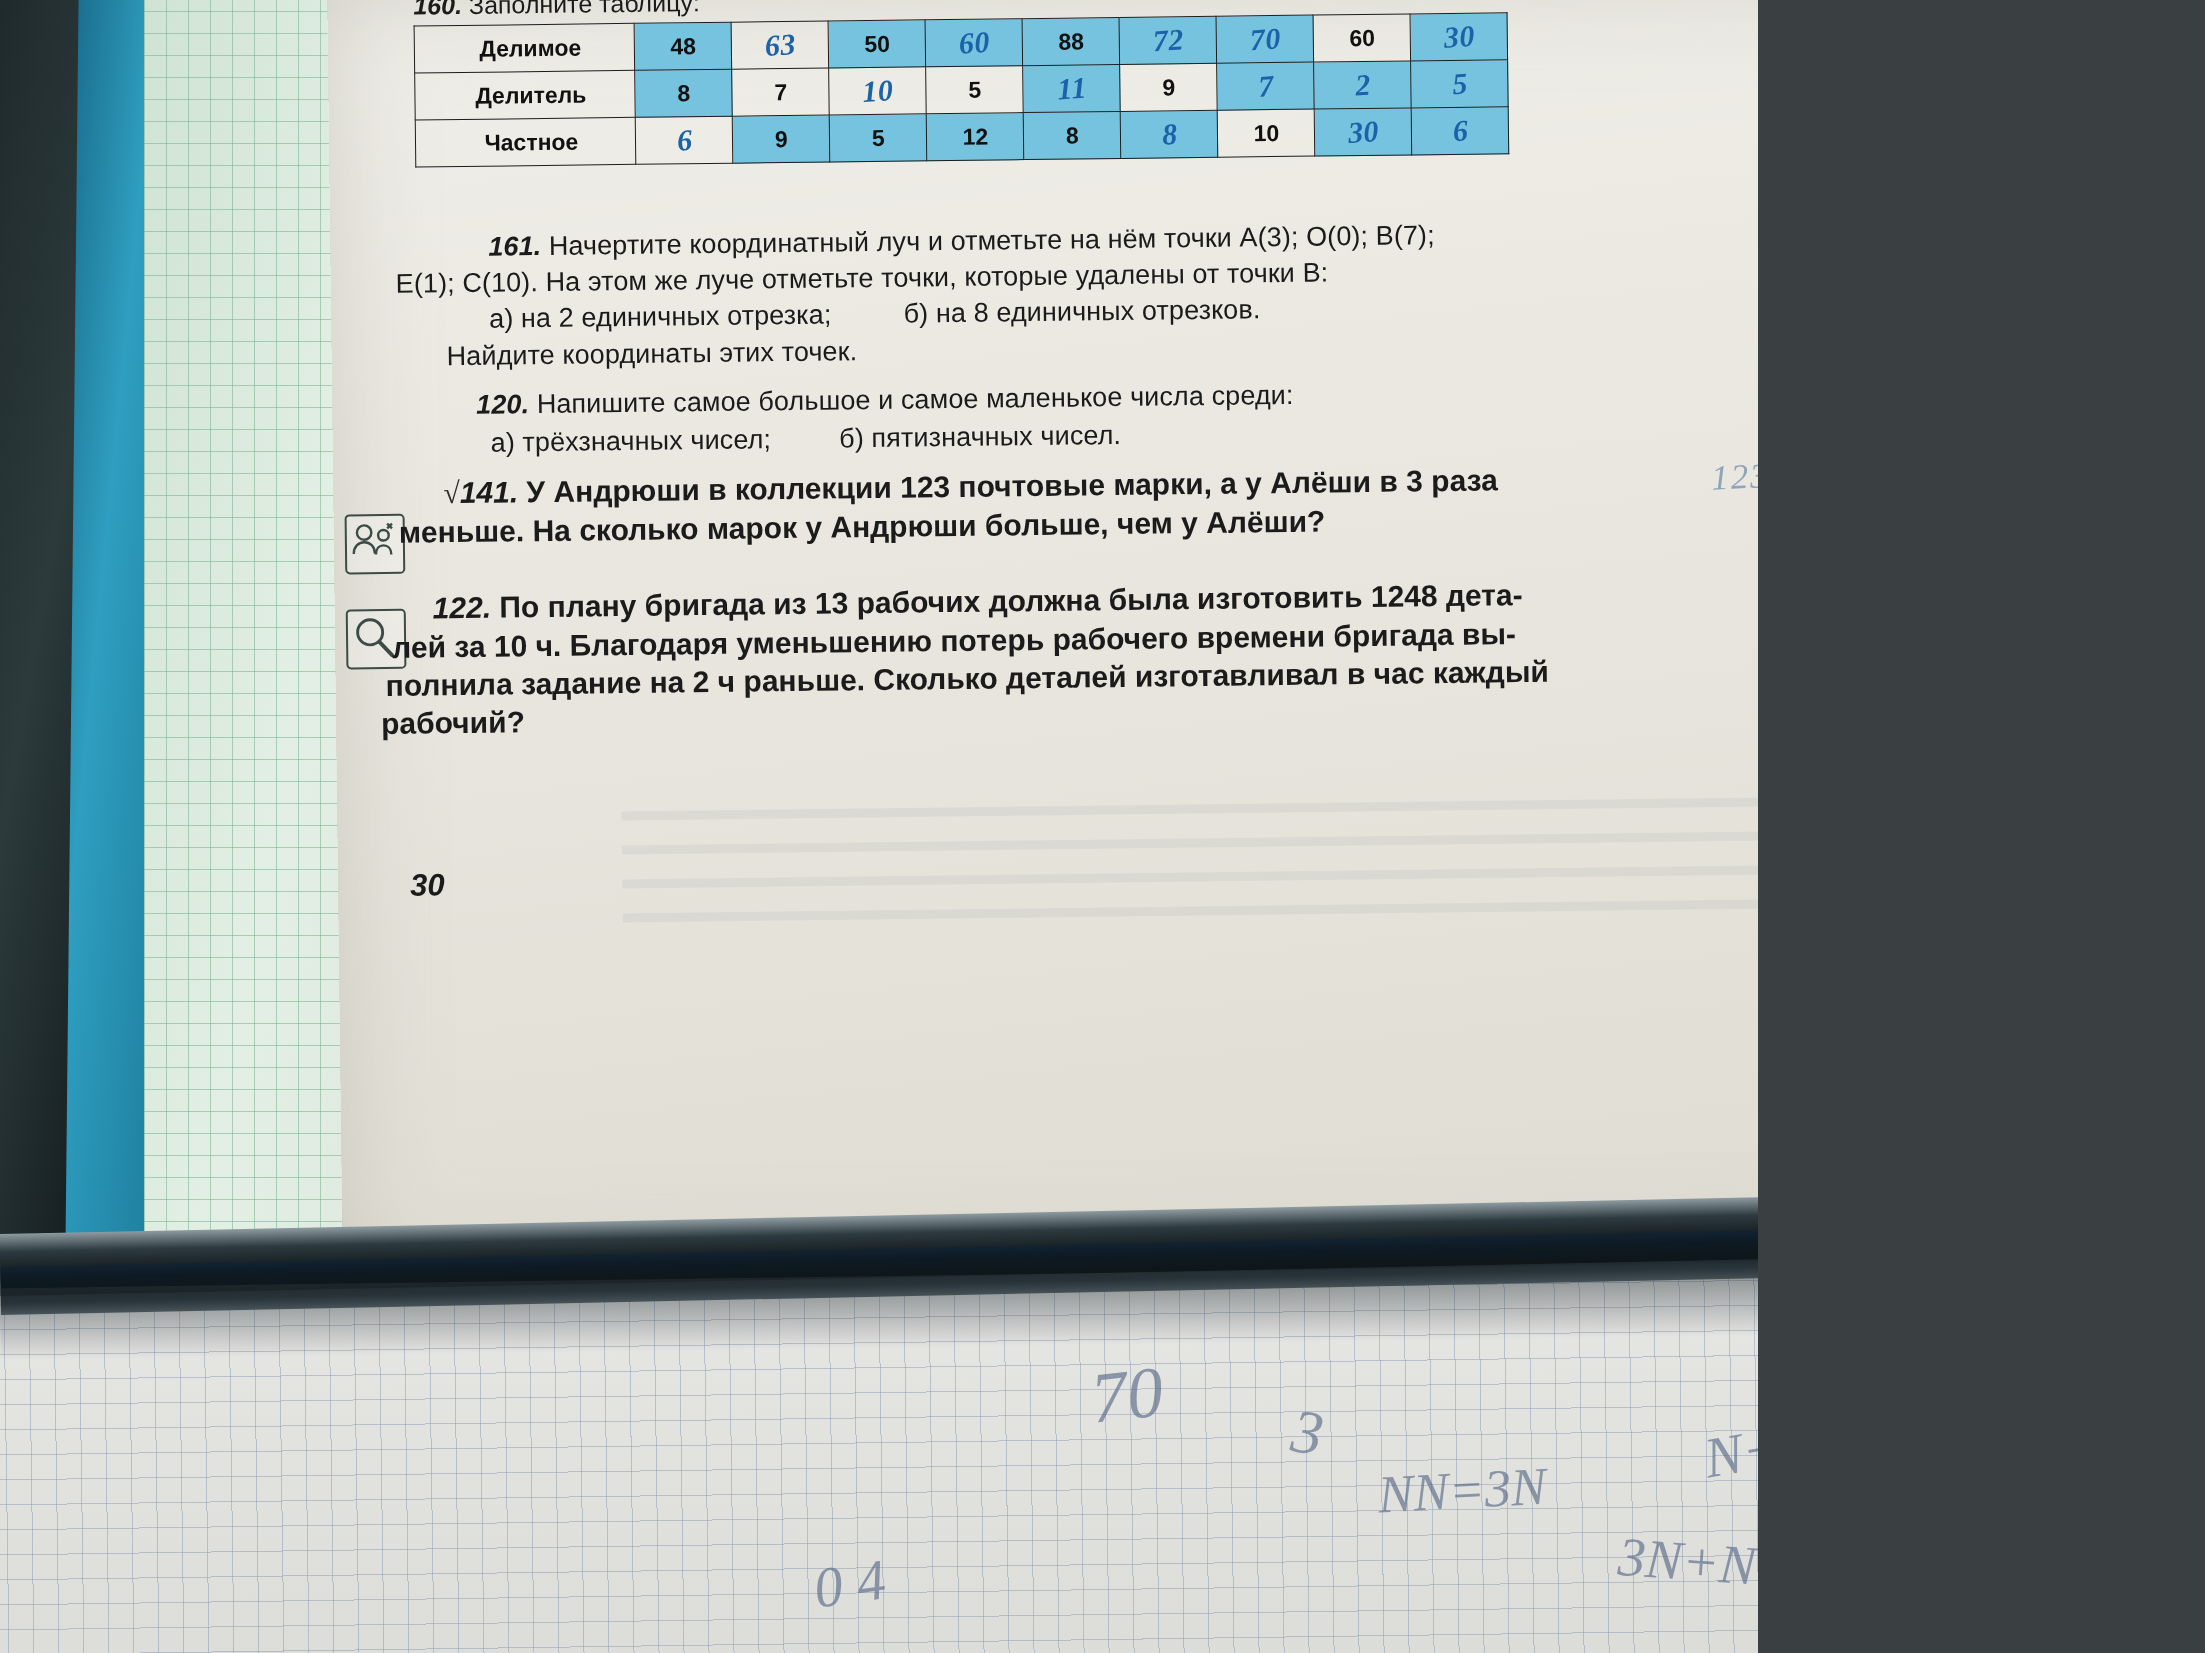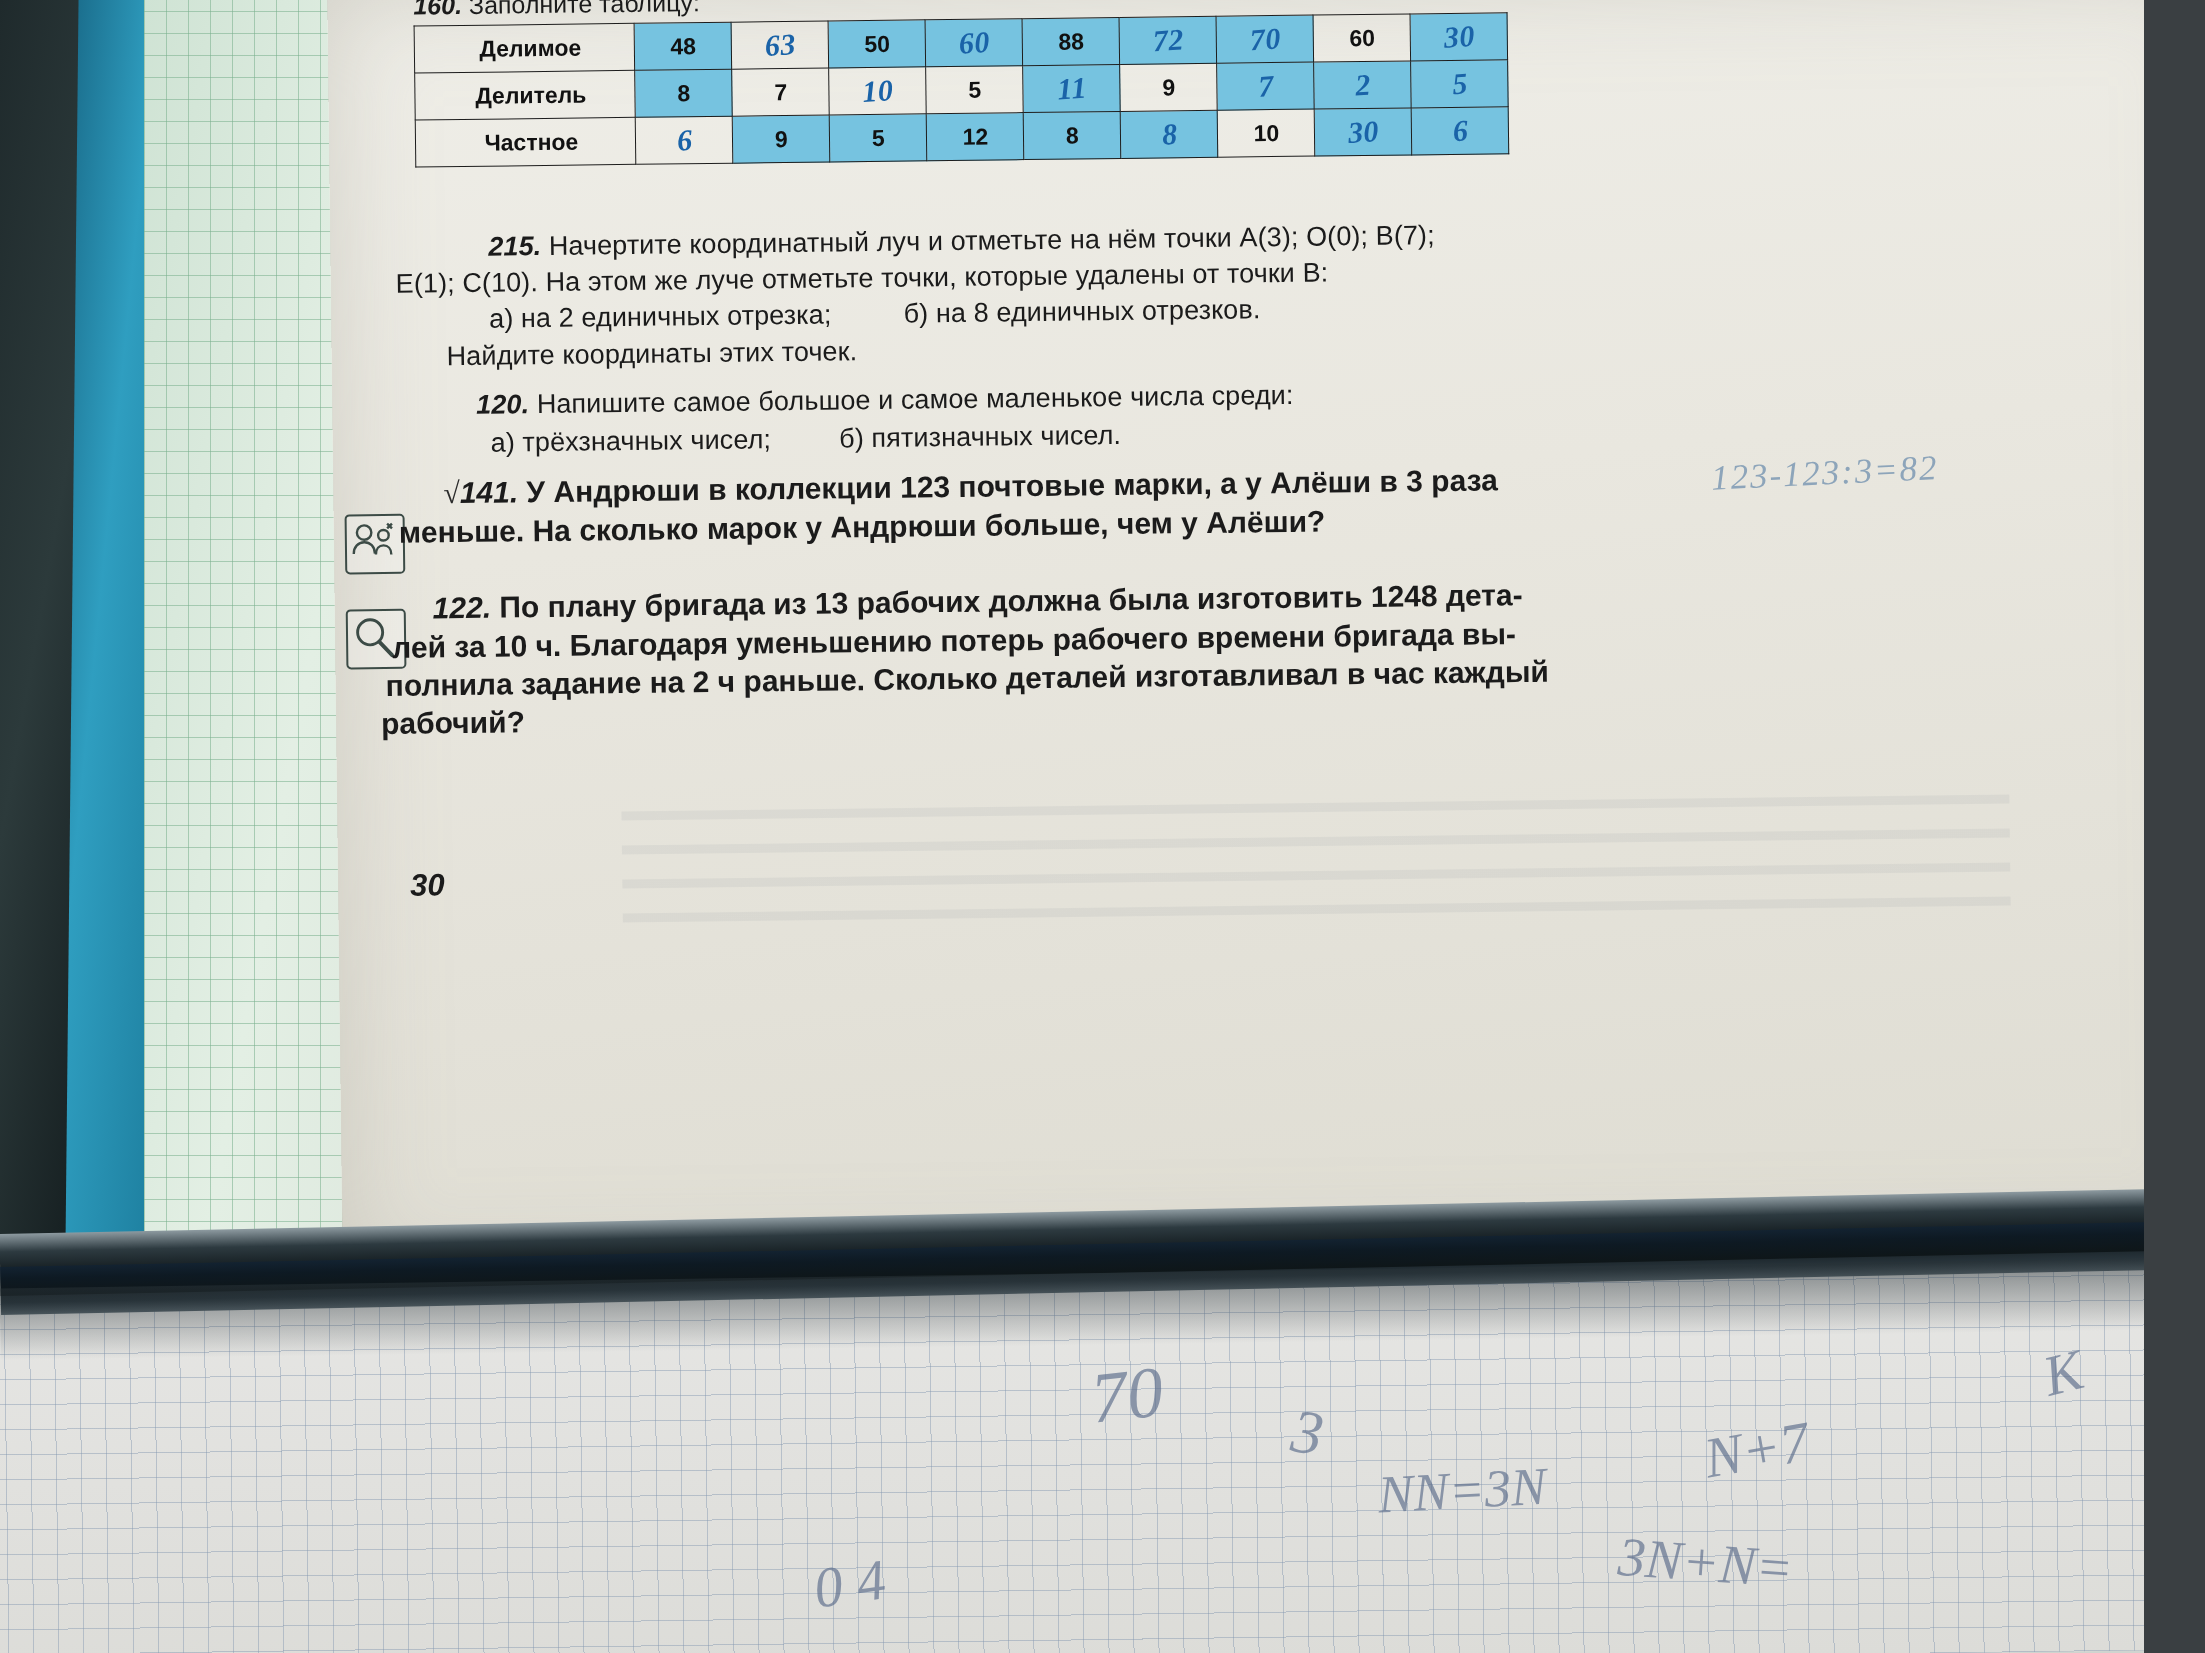--- a/index.html
+++ b/index.html
@@ -2,21 +2,21 @@
 <html style="font-size:7.7px"><head>
 <meta charset="utf-8">
 <style>
   html, body {
     margin: 0;
     padding: 0;
     background: #3a3f42;
   }
   #page {
     position: relative;
-    width: 2144px;
+    width: 1758px;
     height: 1654px;
     overflow: hidden;
     font-family: "Liberation Sans", sans-serif;
     background: #cfd4cf;
   }
 
   
   .layer { position: absolute; }
 
   
@@ -261,21 +261,21 @@
             <td class="cell hl"><span class="hand">8</span></td>
             <td class="cell">10</td>
             <td class="cell hl"><span class="hand">30</span></td>
             <td class="cell hl"><span class="hand">6</span></td>
           </tr>
         </tbody>
       </table>
     </div>
 
     <div class="p txt" style="left:158px; top:239px; width:1665px;">
-      <span class="ex-num">215.</span>
+      <span class="ex-num">161.</span>
       <span>Начертите координатный луч и отметьте на нём точки A(3); O(0); B(7);</span>
     </div>
     <div class="p txt" style="left:65px; top:275px; width:1771px;">
       <span>E(1); C(10). На этом же луче отметьте точки, которые удалены от точки B:</span>
     </div>
     <div class="p txt" style="left:158px; top:311px;">
       <span>а) на 2 единичных отрезка;</span>
       <span style="display:inline-block;width:57px"></span>
       <span>б) на 8 единичных отрезков.</span>
     </div>

